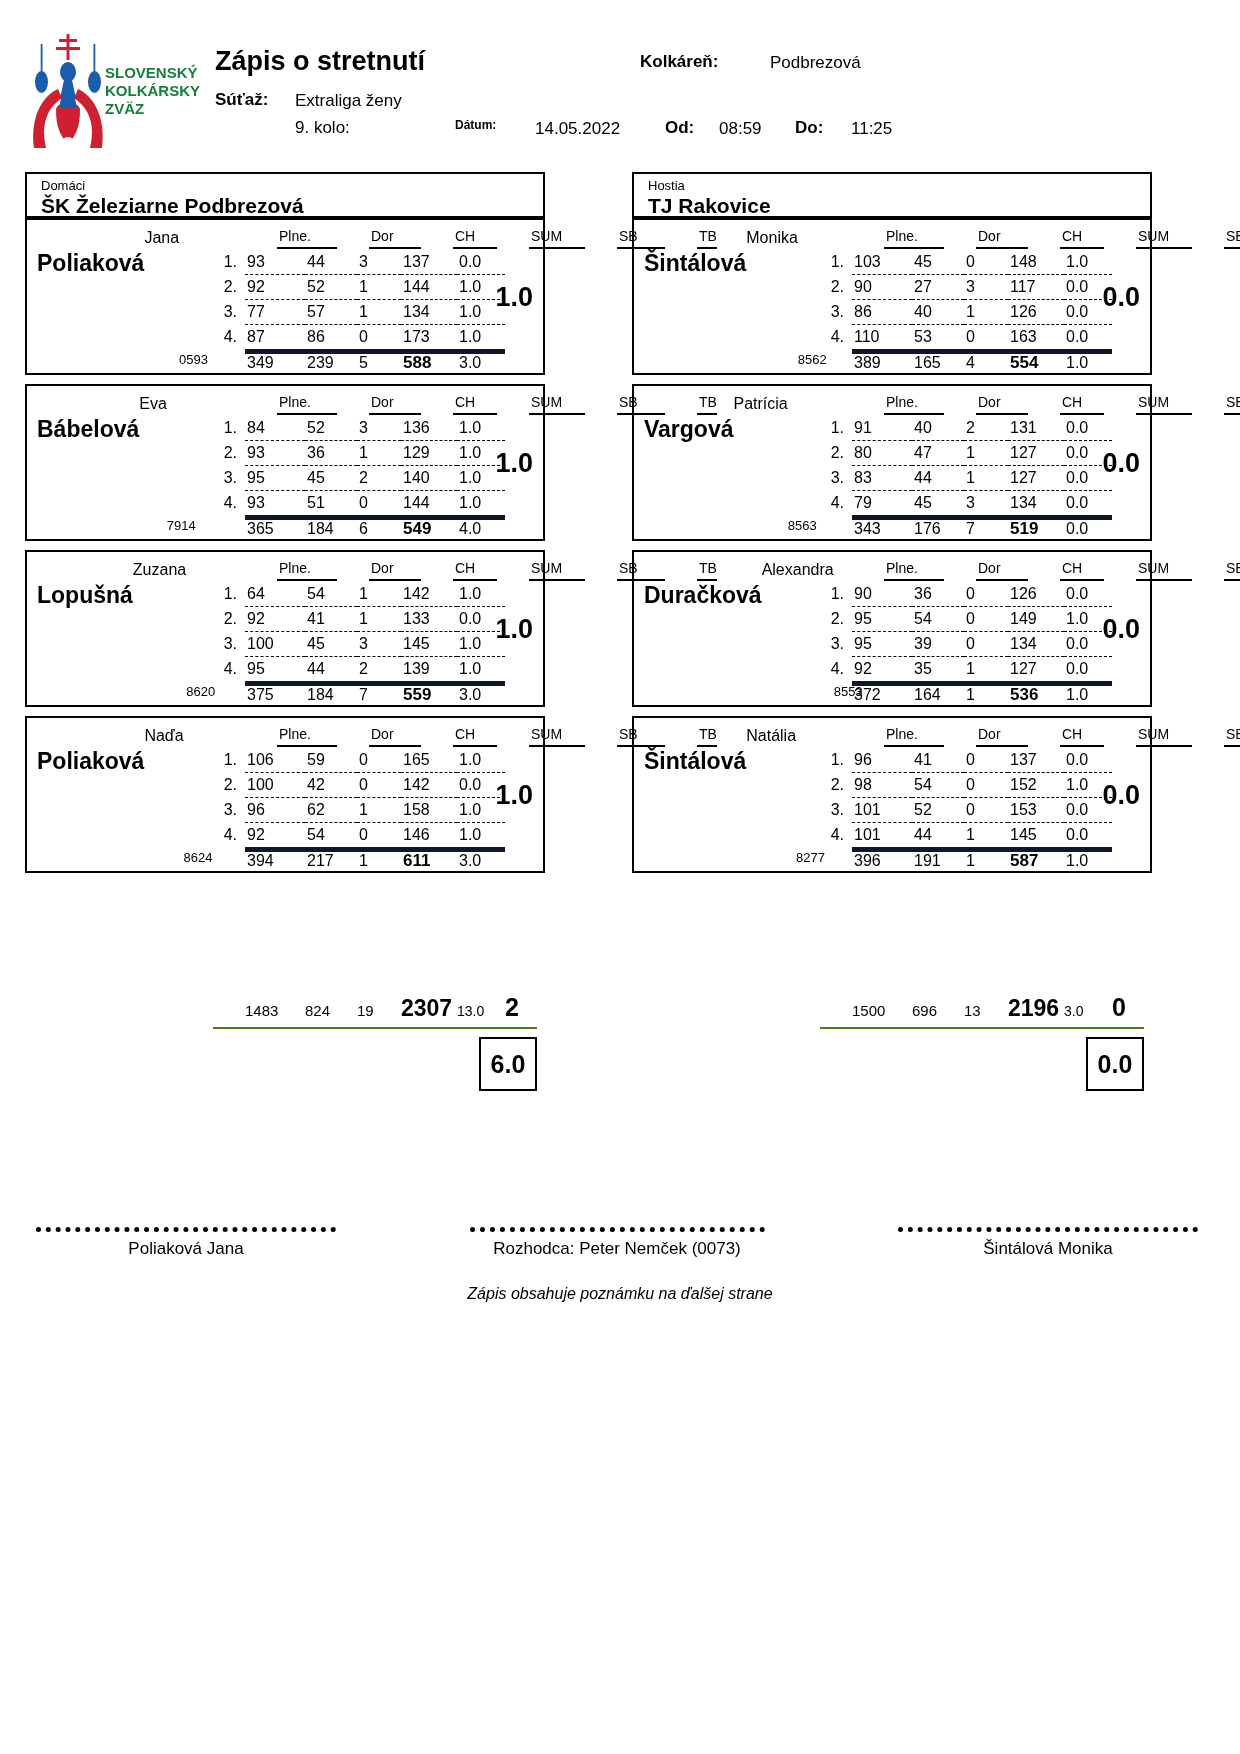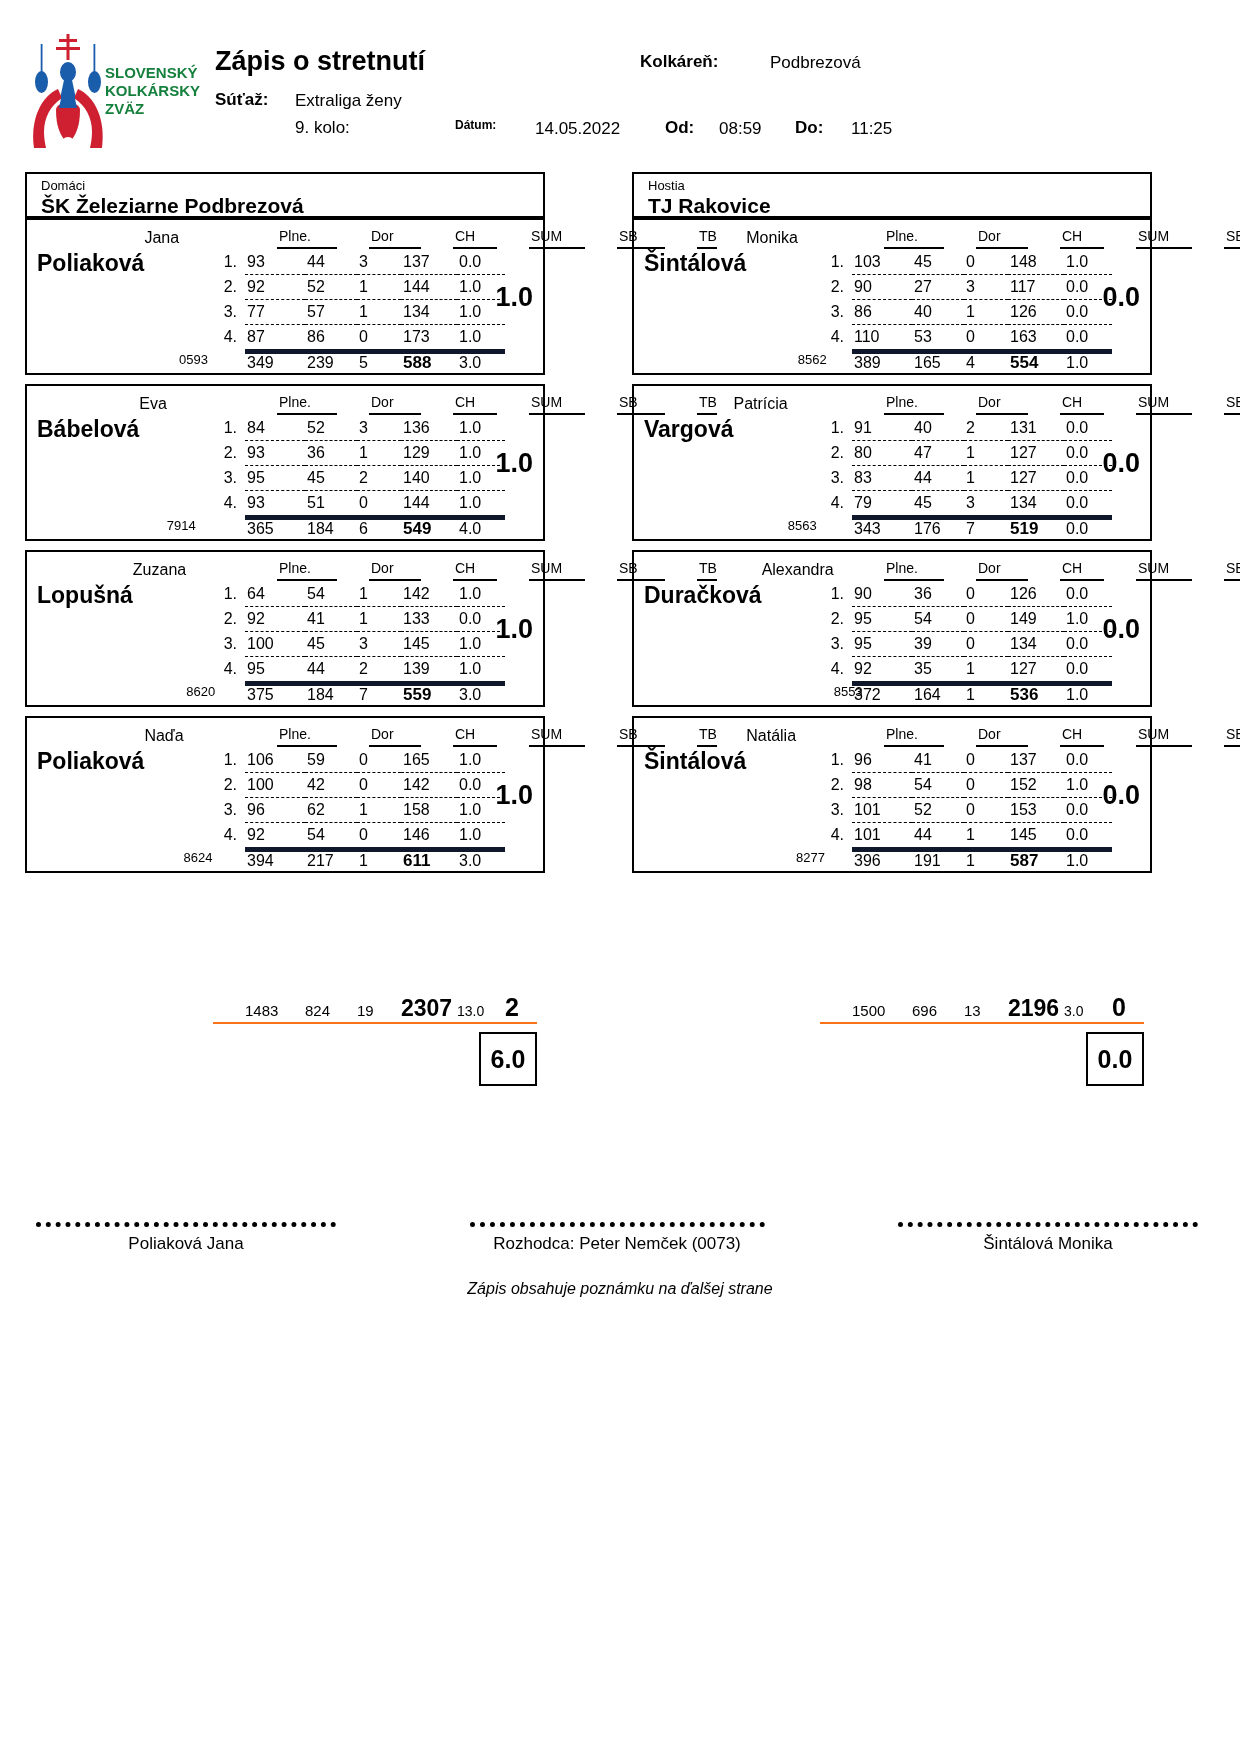--- a/index.html
+++ b/index.html
@@ -48,21 +48,21 @@
   .drow{font-size:16px;height:25px;line-height:25px;}
   .dashed span{border-bottom:1.5px dashed #000;}
   .dashed .cn,.dashed .tb{border-bottom:none;}
   .solid span{border-bottom:5px solid #0f172a;}
   .solid .cn,.solid .tb{border-bottom:none;}
   .totalrow{font-size:16px;height:27px;line-height:28px;}
   .totalrow .sum{font-weight:bold;font-size:17px;}
   .tbbig{position:absolute;right:10px;top:50%;transform:translateY(-50%);font-size:27px;font-weight:bold;}
 
   
-  .teamtotal{margin-left:188px;width:324px;display:grid;grid-template-columns:30px 60px 52px 44px 56px 48px 1fr;align-items:baseline;border-bottom:2px solid #f97316;margin-top:120px;}
+  .teamtotal{margin-left:188px;width:324px;display:grid;grid-template-columns:30px 60px 52px 44px 56px 48px 1fr;align-items:baseline;border-bottom:2px solid #4d7c0f;padding-bottom:5px;margin-top:120px;}
   .teamtotal span{display:block;padding-left:2px;white-space:nowrap;}
   .tt-n{font-size:15px;}
   .tt-sum{font-size:23px;font-weight:bold;}
   .tt-sb{font-size:14px;}
   .tt-tb{font-size:25px;font-weight:bold;}
   .scorebox{width:58px;height:54px;border:2px solid #000;box-sizing:border-box;display:flex;align-items:center;justify-content:center;font-size:25px;font-weight:bold;margin:8px 8px 0 auto;}
 
   
   .sigrow{display:flex;justify-content:space-between;width:1162px;margin:136px 0 0 11px;}
   .sig{width:300px;}

